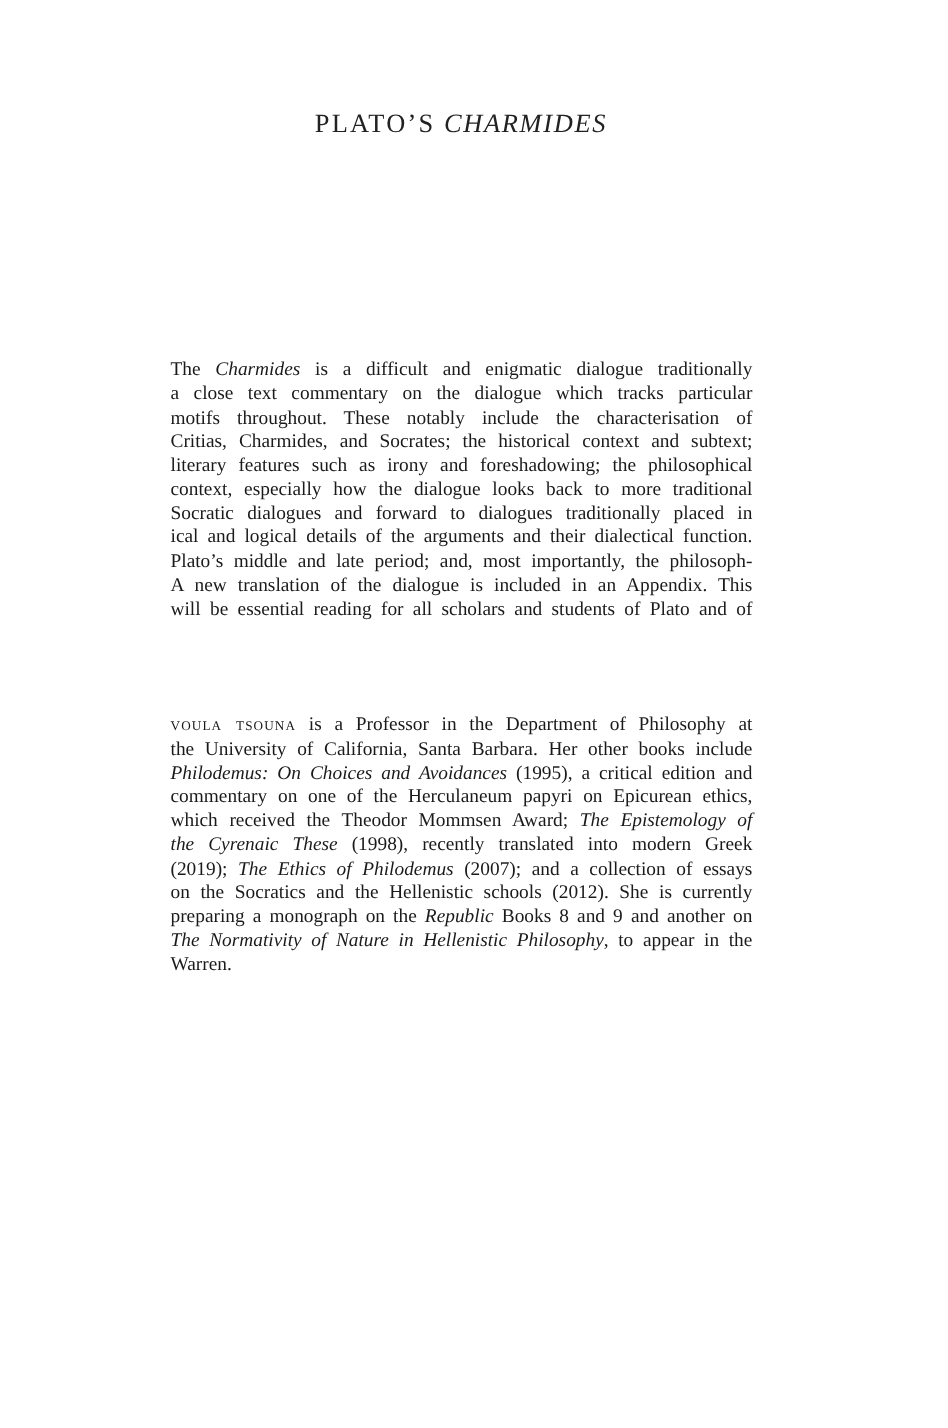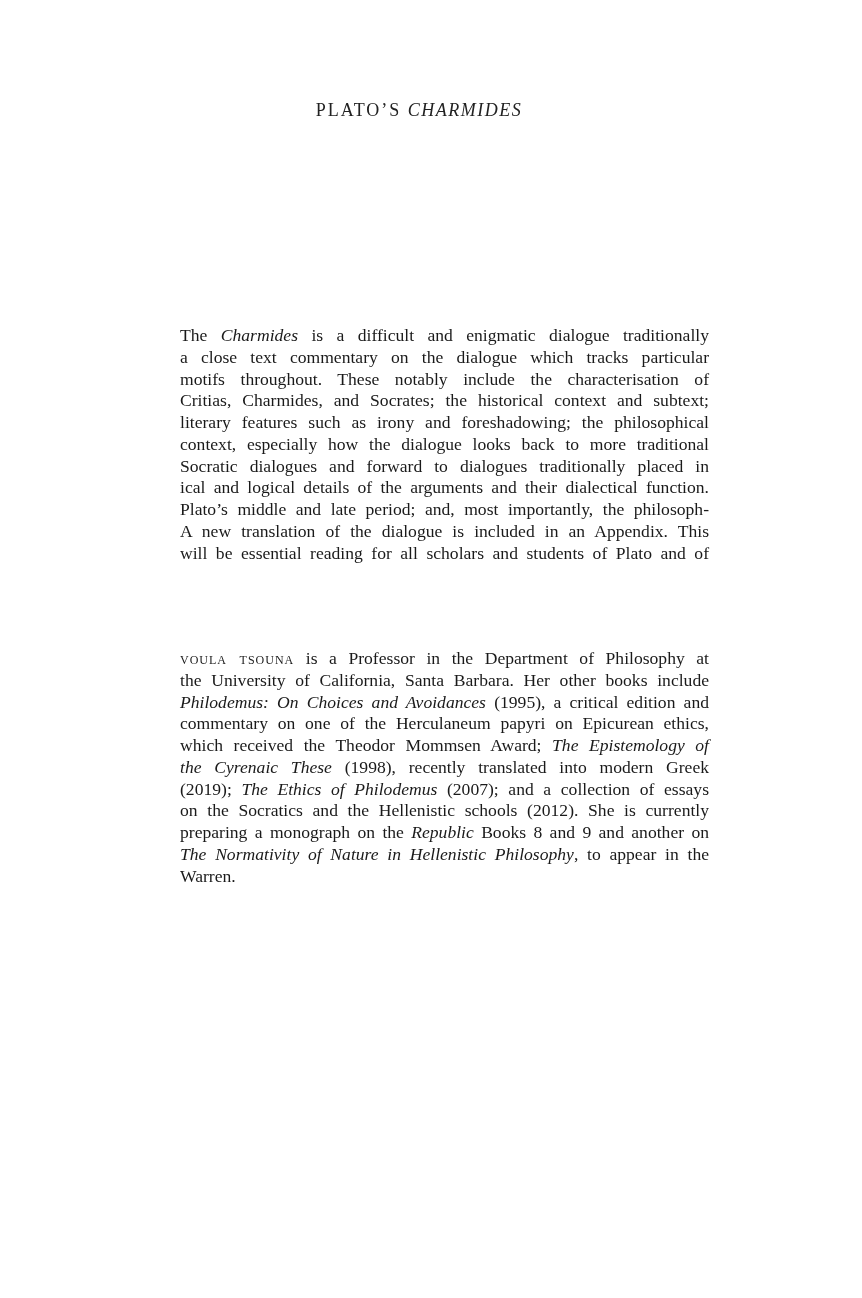--- a/index.html
+++ b/index.html
@@ -1,20 +1,20 @@
 <!DOCTYPE html>
 <html><head>
 <meta charset="utf-8">
 <style>
   html, body { margin: 0; padding: 0; background: #ffffff; }
   body { width: 862px; height: 1298px; position: relative; overflow: hidden; }
   .page { position: absolute; left: 0; top: 0; width: 862px; height: 1298px; background: #fff; color: #1a1a1a; font-family: "Liberation Serif", "DejaVu Serif", serif; }
-  .title { position: absolute; top: 100px; left: 0; width: 838px; text-align: center; font-size: 18px; letter-spacing: 2px; color: #222; }
+  .title { position: absolute; top: 100px; left: 0; width: 838px; text-align: center; font-size: 24px; letter-spacing: 2px; color: #222; }
   .title .it { font-style: italic; letter-spacing: 1.5px; }
-  .para { position: absolute; left: 155px; width: 529px; font-size: 17.6px; line-height: 21.75px; text-align: justify; color: #1a1a1a; margin-left: 25px; }
+  .para { position: absolute; left: 155px; width: 529px; font-size: 17.6px; line-height: 21.75px; text-align: justify; color: #1a1a1a; }
   .line { display: block; text-align: justify; text-align-last: justify; white-space: nowrap; height: 21.75px; }
   .line.last { text-align-last: left; }
   .p1 { top: 325px; }
   .p2 { top: 648px; }
   .it { font-style: italic; }
   .sc { font-variant: small-caps; letter-spacing: 1px; text-transform: lowercase; }
 </style>
 </head>
 <body>
 

